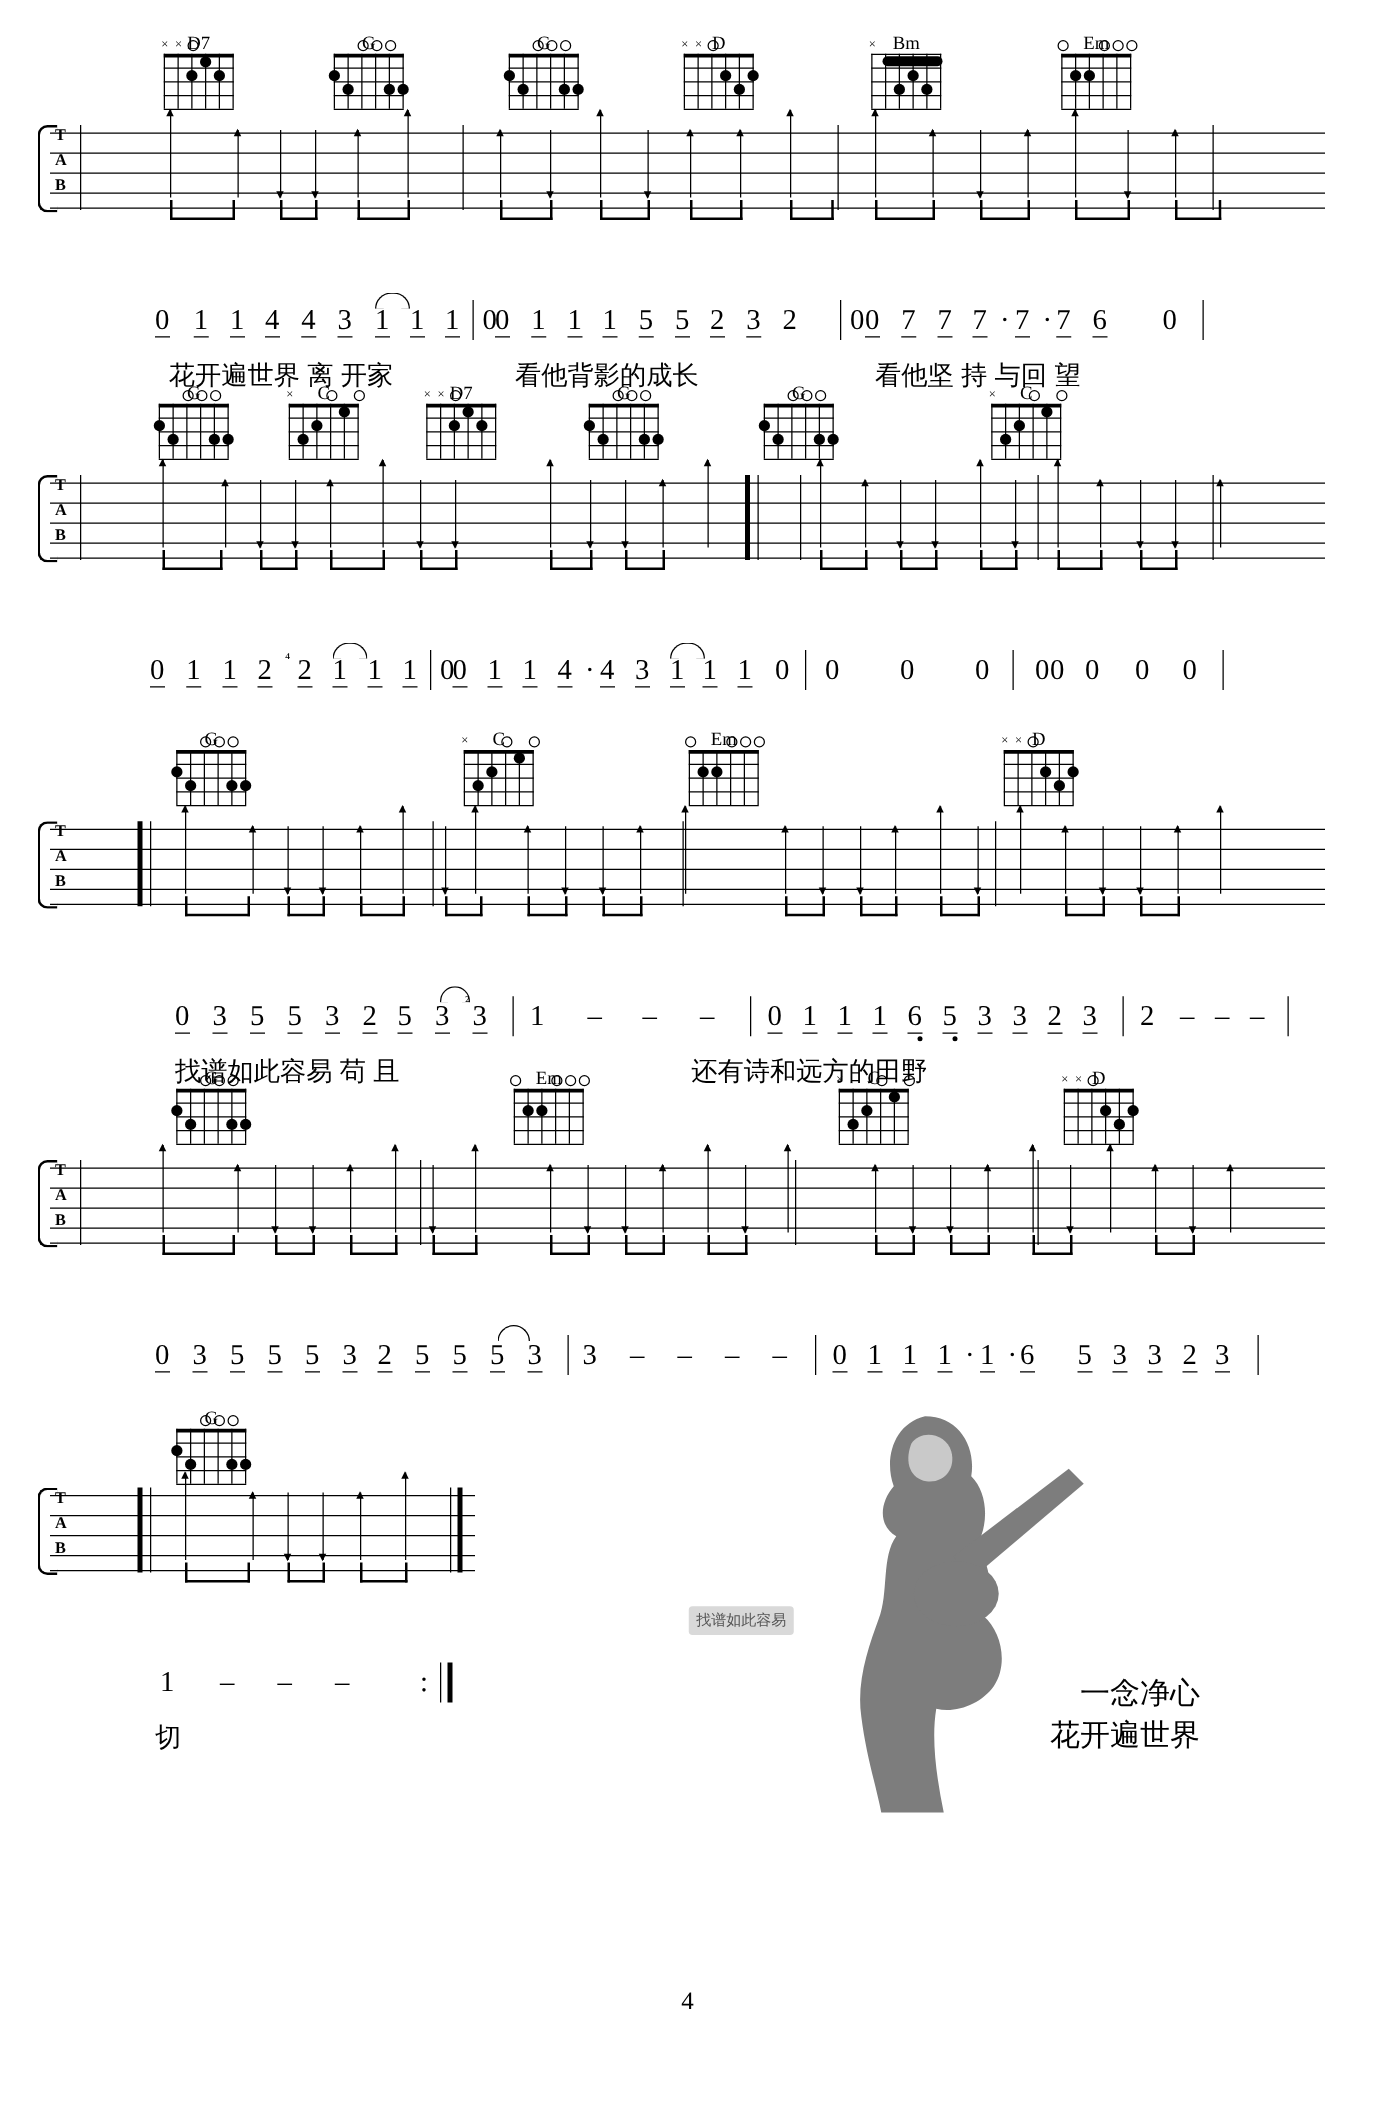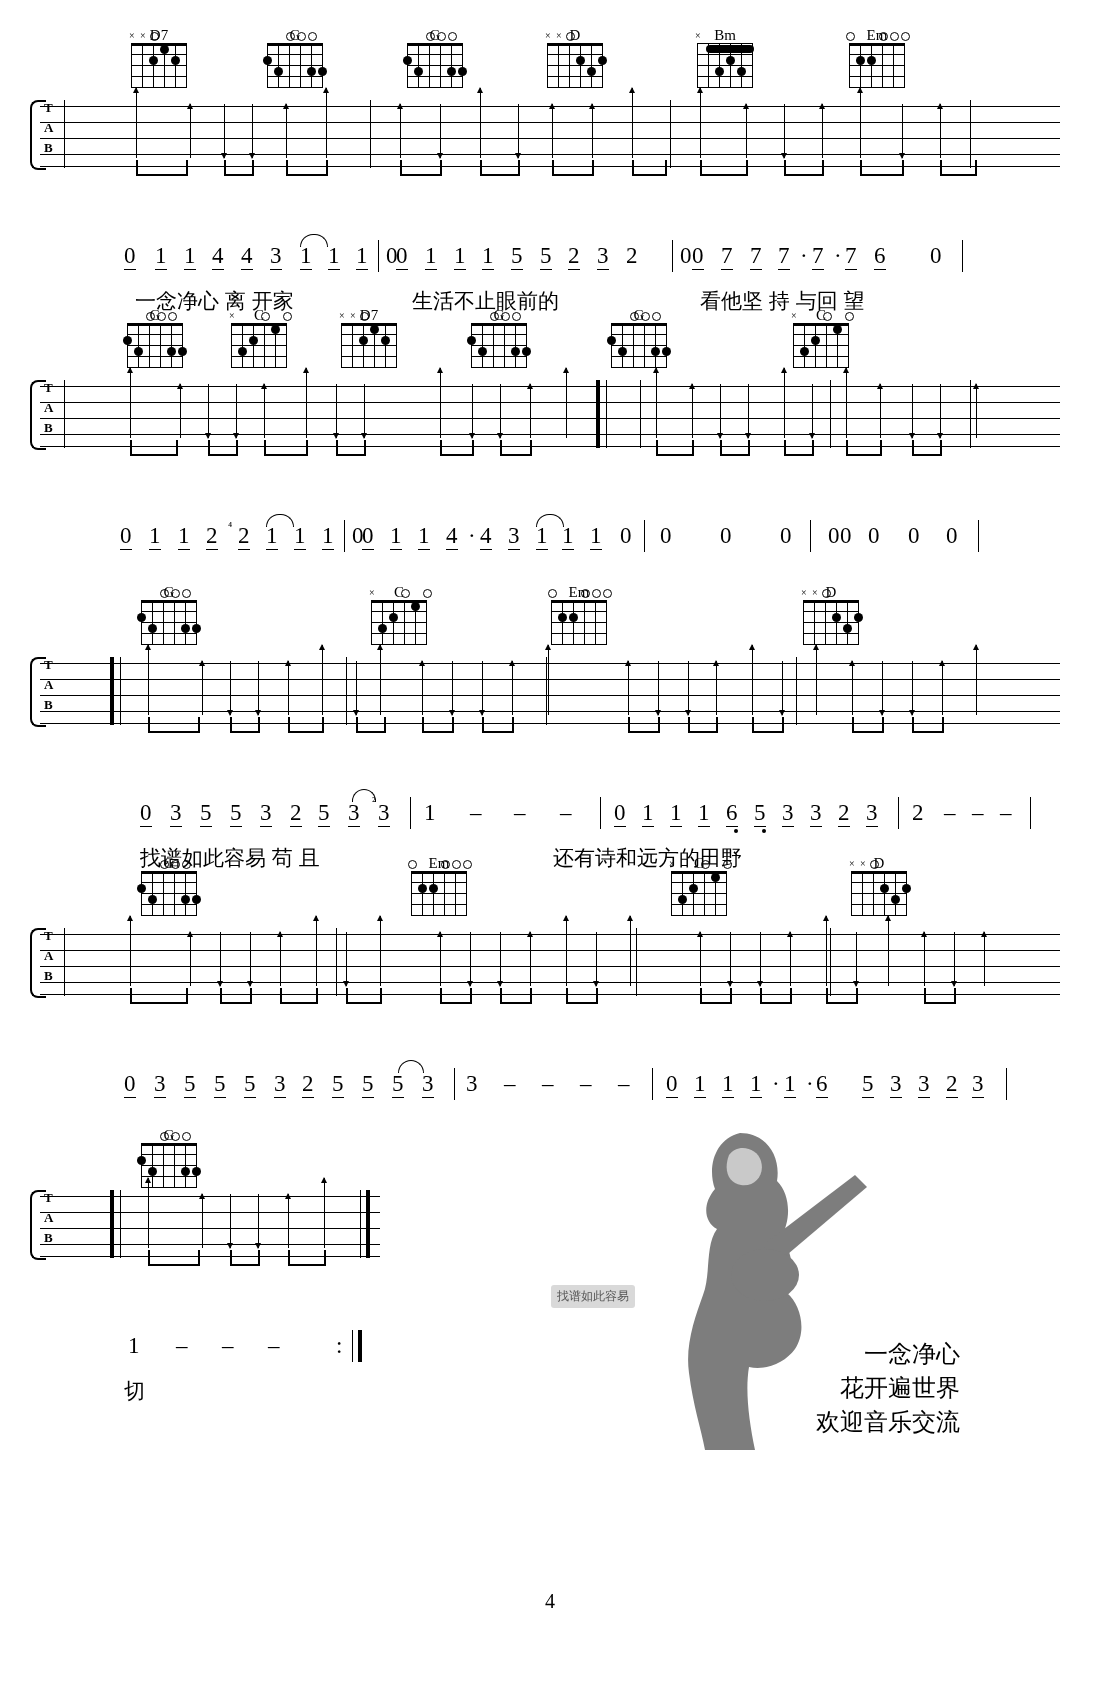--- a/index.html
+++ b/index.html
@@ -303,22 +303,22 @@
         <span class="dotr" style="left:800px;">·</span>
       <span class="n u" style="left:812px;">7</span>
         <span class="dotr" style="left:834px;">·</span>
       <span class="n u" style="left:845px;">7</span>
         <span class="n u" style="left:874px;">6</span>
       <span class="n" style="left:930px;">0</span>
       <div class="vbar" style="left:962px;top:-4px;height:32px;"></div>
     </div>
 
     <div class="notes" style="height:34px;">
-      <span class="lyr" style="left:135px;">一念净心 离 开家</span>
-      <span class="lyr" style="left:412px;">生活不止眼前的</span>
+      <span class="lyr" style="left:135px;">花开遍世界 离 开家</span>
+      <span class="lyr" style="left:412px;">看他背影的成长</span>
       <span class="lyr" style="left:700px;">看他坚 持 与回 望</span>
     </div>
   </div>
 
   <div class="system" style="top:308px;">
     <div class="chordrow">
       <div class="chord" style="left:118px;">
         <div class="nm">G</div>
         <div class="grid">
           <div class="nut"></div>
@@ -1070,16 +1070,15 @@
       <g fill="#c9c9c9">
         <path d="M84 30 C78 46 84 58 96 60 C110 62 120 50 116 36 C112 22 92 18 84 30 Z"></path>
       </g>
     </svg>
   </div>
 
   <div class="stamp" style="left:551px;top:1285px;">找谱如此容易</div>
 
   <div class="sig" style="left:560px;top:1338px;width:400px;font-size:24px;font-family:'Liberation Sans',sans-serif;">一念净心</div>
   <div class="sig" style="left:560px;top:1372px;width:400px;font-size:24px;font-family:'Liberation Sans',sans-serif;">花开遍世界</div>
-  <div class="sig" style="left:560px;top:1406px;width:400px;font-size:24px;font-family:'Liberation Sans',sans-serif;">欢迎音乐交流</div>
 
   <div class="pg" style="top:1590px;">4</div>
 </div>
 
 </body></html>

